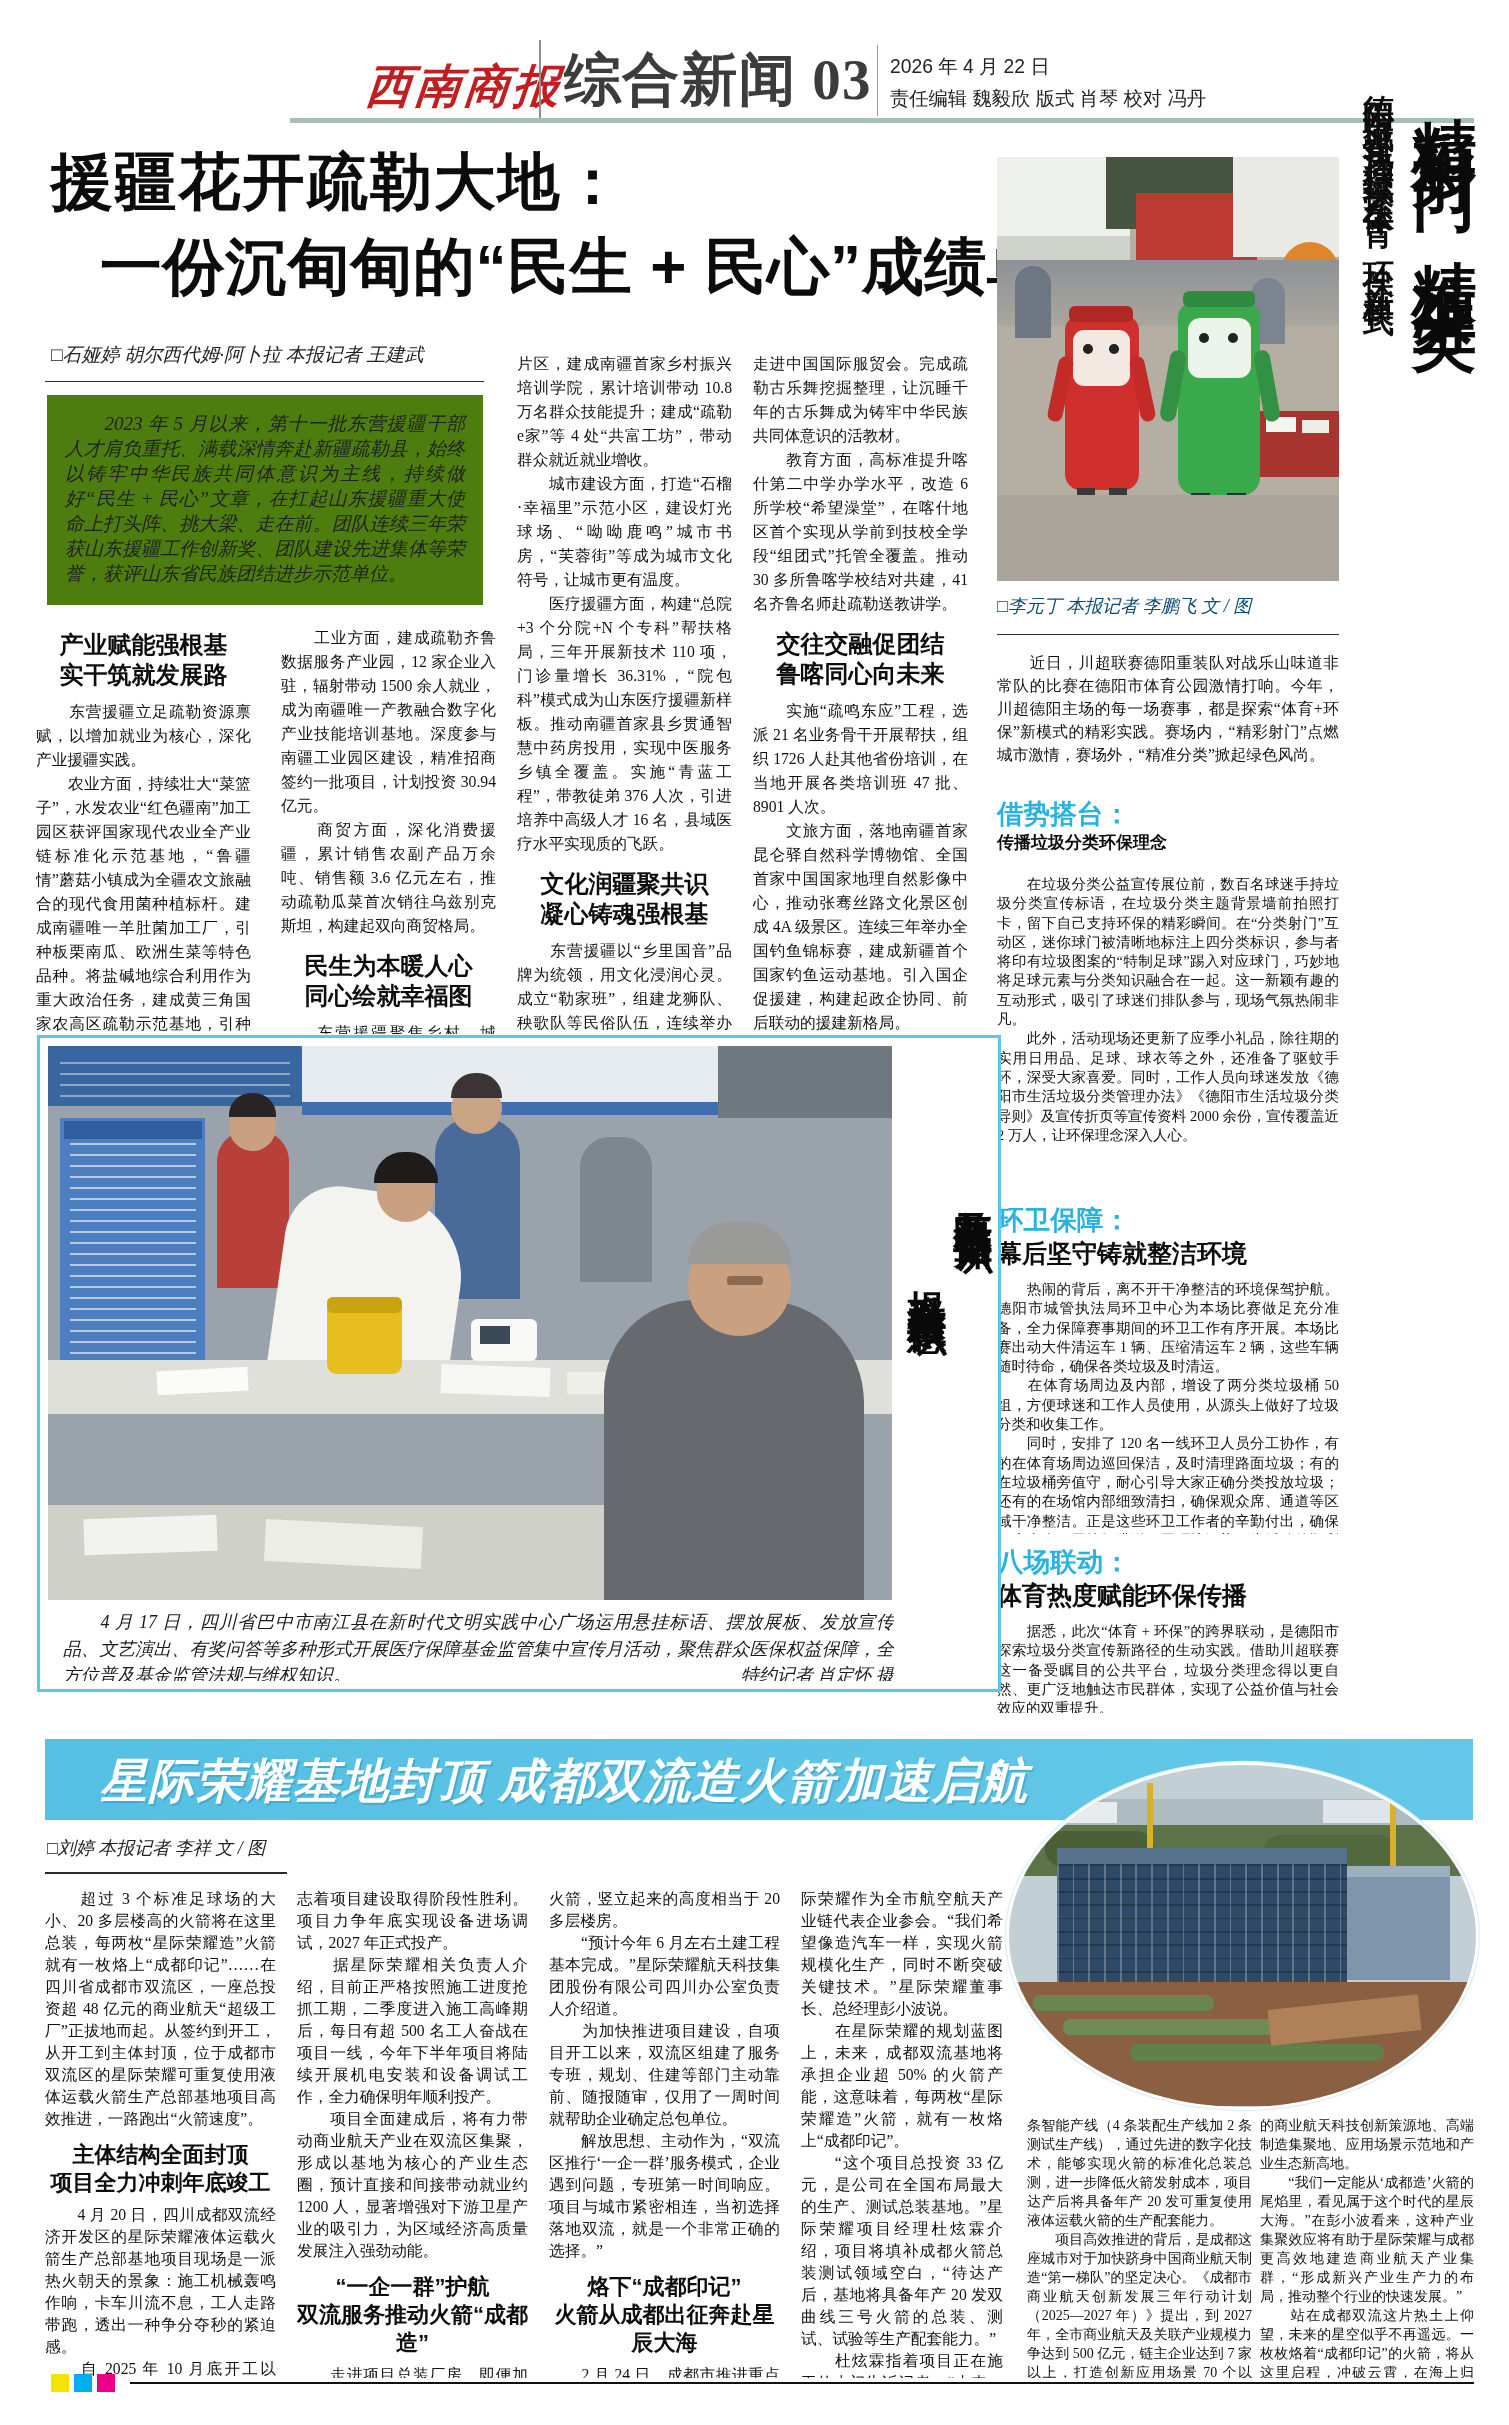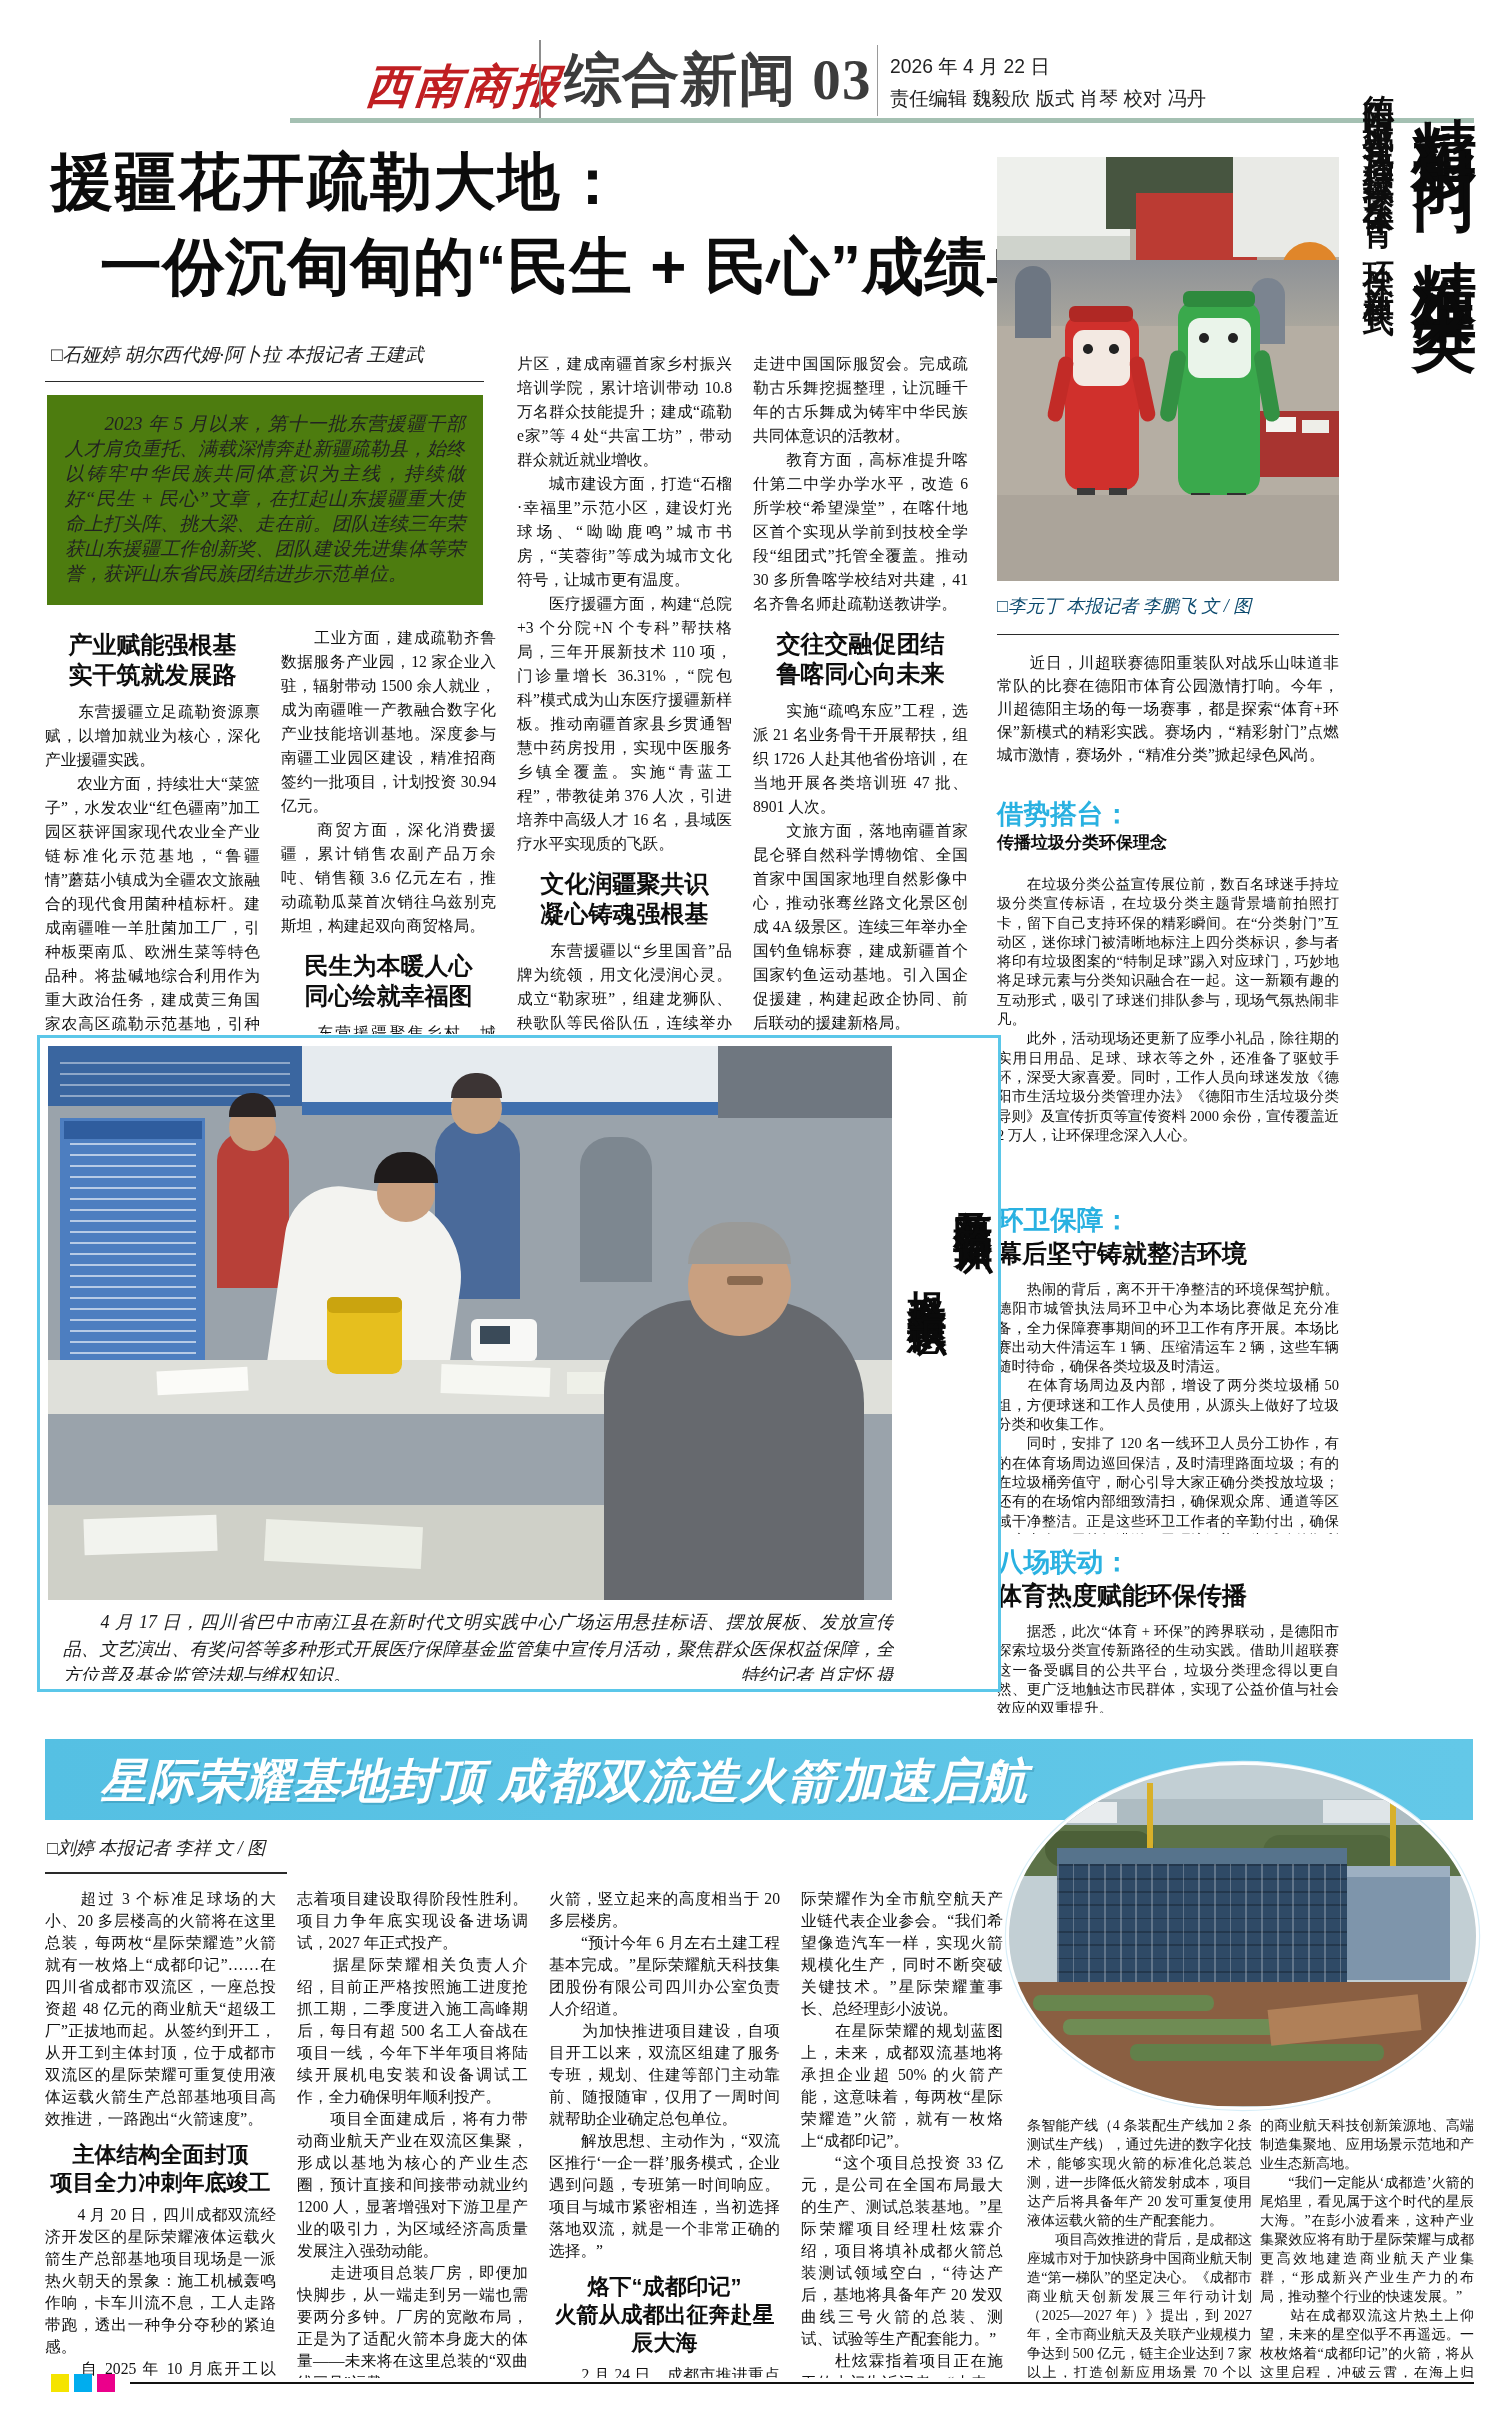--- a/index.html
+++ b/index.html
@@ -46,21 +46,21 @@
   <div class="abs sans" style="left:890px;top:85px;font-size:19.3px;color:#222;">责任编辑 魏毅欣  版式 肖琴  校对 冯丹</div>
   <div class="abs" style="left:290px;top:118px;width:1184px;height:5.4px;background:#a4c0b2;"></div>
 
   <div class="abs sans" style="left:51px;top:140px;font-size:62px;font-weight:900;color:#0c0c0c;letter-spacing:1.8px;">援疆花开疏勒大地：</div>
   <div class="abs sans" style="left:100px;top:225px;font-size:62px;font-weight:900;color:#0c0c0c;letter-spacing:0.6px;">一份沉甸甸的“民生 + 民心”成绩单</div>
   <div class="abs kai" style="left:51px;top:342px;font-size:19px;color:#222;">□石娅婷 胡尔西代姆·阿卜拉 本报记者 王建武</div>
   <div class="abs rule" style="left:45px;top:381px;width:439px;height:1.2px;"></div>
 
   <div class="abs kai flow" style="left:47px;top:395px;width:400px;height:179px;background:#4d7c0f;padding:15.7px 18px;font-size:19px;line-height:25px;color:#222;">　　2023 年 5 月以来，第十一批东营援疆干部人才肩负重托、满载深情奔赴新疆疏勒县，始终以铸牢中华民族共同体意识为主线，持续做好“民生 + 民心”文章，在扛起山东援疆重大使命上打头阵、挑大梁、走在前。团队连续三年荣获山东援疆工作创新奖、团队建设先进集体等荣誉，获评山东省民族团结进步示范单位。</div>
 
-  <div class="abs flow mcol" style="left:45px;top:628px;width:215px;height:406px;">
+  <div class="abs flow mcol" style="left:36px;top:628px;width:215px;height:406px;">
     <div class="sub" style="margin-top:2.4px;">产业赋能强根基
 实干筑就发展路</div>
     <p>　　东营援疆立足疏勒资源禀赋，以增加就业为核心，深化产业援疆实践。</p>
     <p>　　农业方面，持续壮大“菜篮子”，水发农业“红色疆南”加工园区获评国家现代农业全产业链标准化示范基地，“鲁疆情”蘑菇小镇成为全疆农文旅融合的现代食用菌种植标杆。建成南疆唯一羊肚菌加工厂，引种板栗南瓜、欧洲生菜等特色品种。将盐碱地综合利用作为重大政治任务，建成黄三角国家农高区疏勒示范基地，引种试种耐盐碱作物 30 多个品种、260 多个品系，在重度盐碱地上创下杂交小麦高产佳绩。</p>
   </div>
 
   <div class="abs flow mcol" style="left:281px;top:626px;width:215px;height:408px;">
     <p>　　工业方面，建成疏勒齐鲁数据服务产业园，12 家企业入驻，辐射带动 1500 余人就业，成为南疆唯一产教融合数字化产业技能培训基地。深度参与南疆工业园区建设，精准招商签约一批项目，计划投资 30.94 亿元。</p>
     <p>　　商贸方面，深化消费援疆，累计销售农副产品万余吨、销售额 3.6 亿元左右，推动疏勒瓜菜首次销往乌兹别克斯坦，构建起双向商贸格局。</p>
     <div class="sub">民生为本暖人心
@@ -238,20 +238,22 @@
     <div class="sub">主体结构全面封顶
 项目全力冲刺年底竣工</div>
     <p>　　4 月 20 日，四川成都双流经济开发区的星际荣耀液体运载火箭生产总部基地项目现场是一派热火朝天的景象：施工机械轰鸣作响，卡车川流不息，工人走路带跑，透出一种争分夺秒的紧迫感。</p>
     <p>　　自 2025 年 10 月底开工以来，项目高效推进建设，跑出“火箭速度”。不久前，星际荣耀可重复使用液体运载火箭生产测试总部基地项目（一标段）主体结构全面封顶，标</p>
   </div>
 
   <div class="abs flow bcol" style="left:297px;top:1888px;width:231px;height:490px;">
     <p>志着项目建设取得阶段性胜利。项目力争年底实现设备进场调试，2027 年正式投产。</p>
     <p>　　据星际荣耀相关负责人介绍，目前正严格按照施工进度抢抓工期，二季度进入施工高峰期后，每日有超 500 名工人奋战在项目一线，今年下半年项目将陆续开展机电安装和设备调试工作，全力确保明年顺利投产。</p>
     <p>　　项目全面建成后，将有力带动商业航天产业在双流区集聚，形成以基地为核心的产业生态圈，预计直接和间接带动就业约 1200 人，显著增强对下游卫星产业的吸引力，为区域经济高质量发展注入强劲动能。</p>
+    <div class="sub">“一企一群”护航
+双流服务推动火箭“成都造”</div>
     <p>　　走进项目总装厂房，即便加快脚步，从一端走到另一端也需要两分多钟。厂房的宽敞布局，正是为了适配火箭本身庞大的体量——未来将在这里总装的“双曲线三号”运载</p>
   </div>
 
   <div class="abs flow bcol" style="left:549px;top:1888px;width:231px;height:490px;">
     <p>火箭，竖立起来的高度相当于 20 多层楼房。</p>
     <p>　　“预计今年 6 月左右土建工程基本完成。”星际荣耀航天科技集团股份有限公司四川办公室负责人介绍道。</p>
     <p>　　为加快推进项目建设，自项目开工以来，双流区组建了服务专班，规划、住建等部门主动靠前、随报随审，仅用了一周时间就帮助企业确定总包单位。</p>
     <p>　　解放思想、主动作为，“双流区推行‘一企一群’服务模式，企业遇到问题，专班第一时间响应。项目与城市紧密相连，当初选择落地双流，就是一个非常正确的选择。”</p>
     <div class="sub">烙下“成都印记”
 火箭从成都出征奔赴星辰大海</div>

